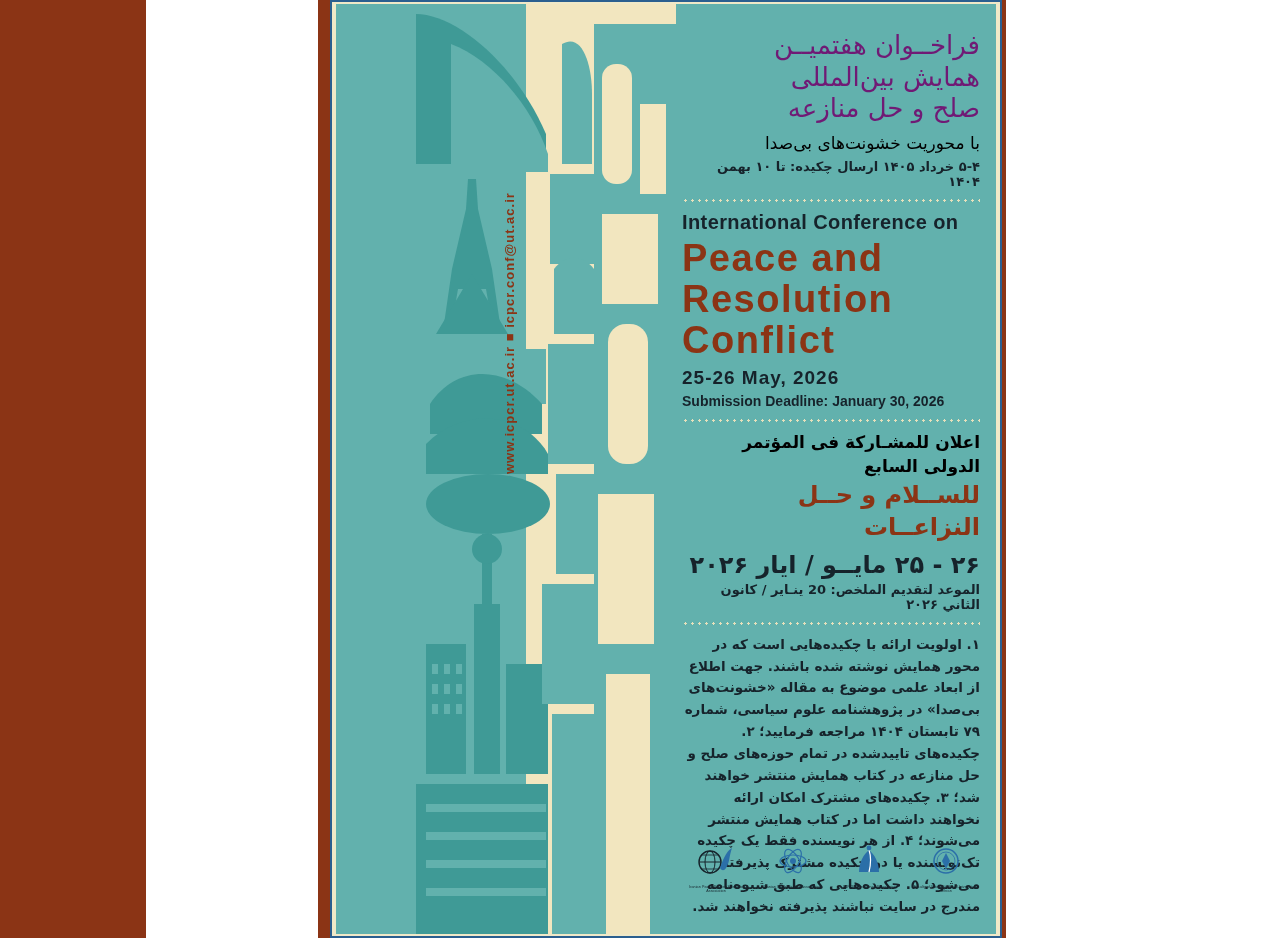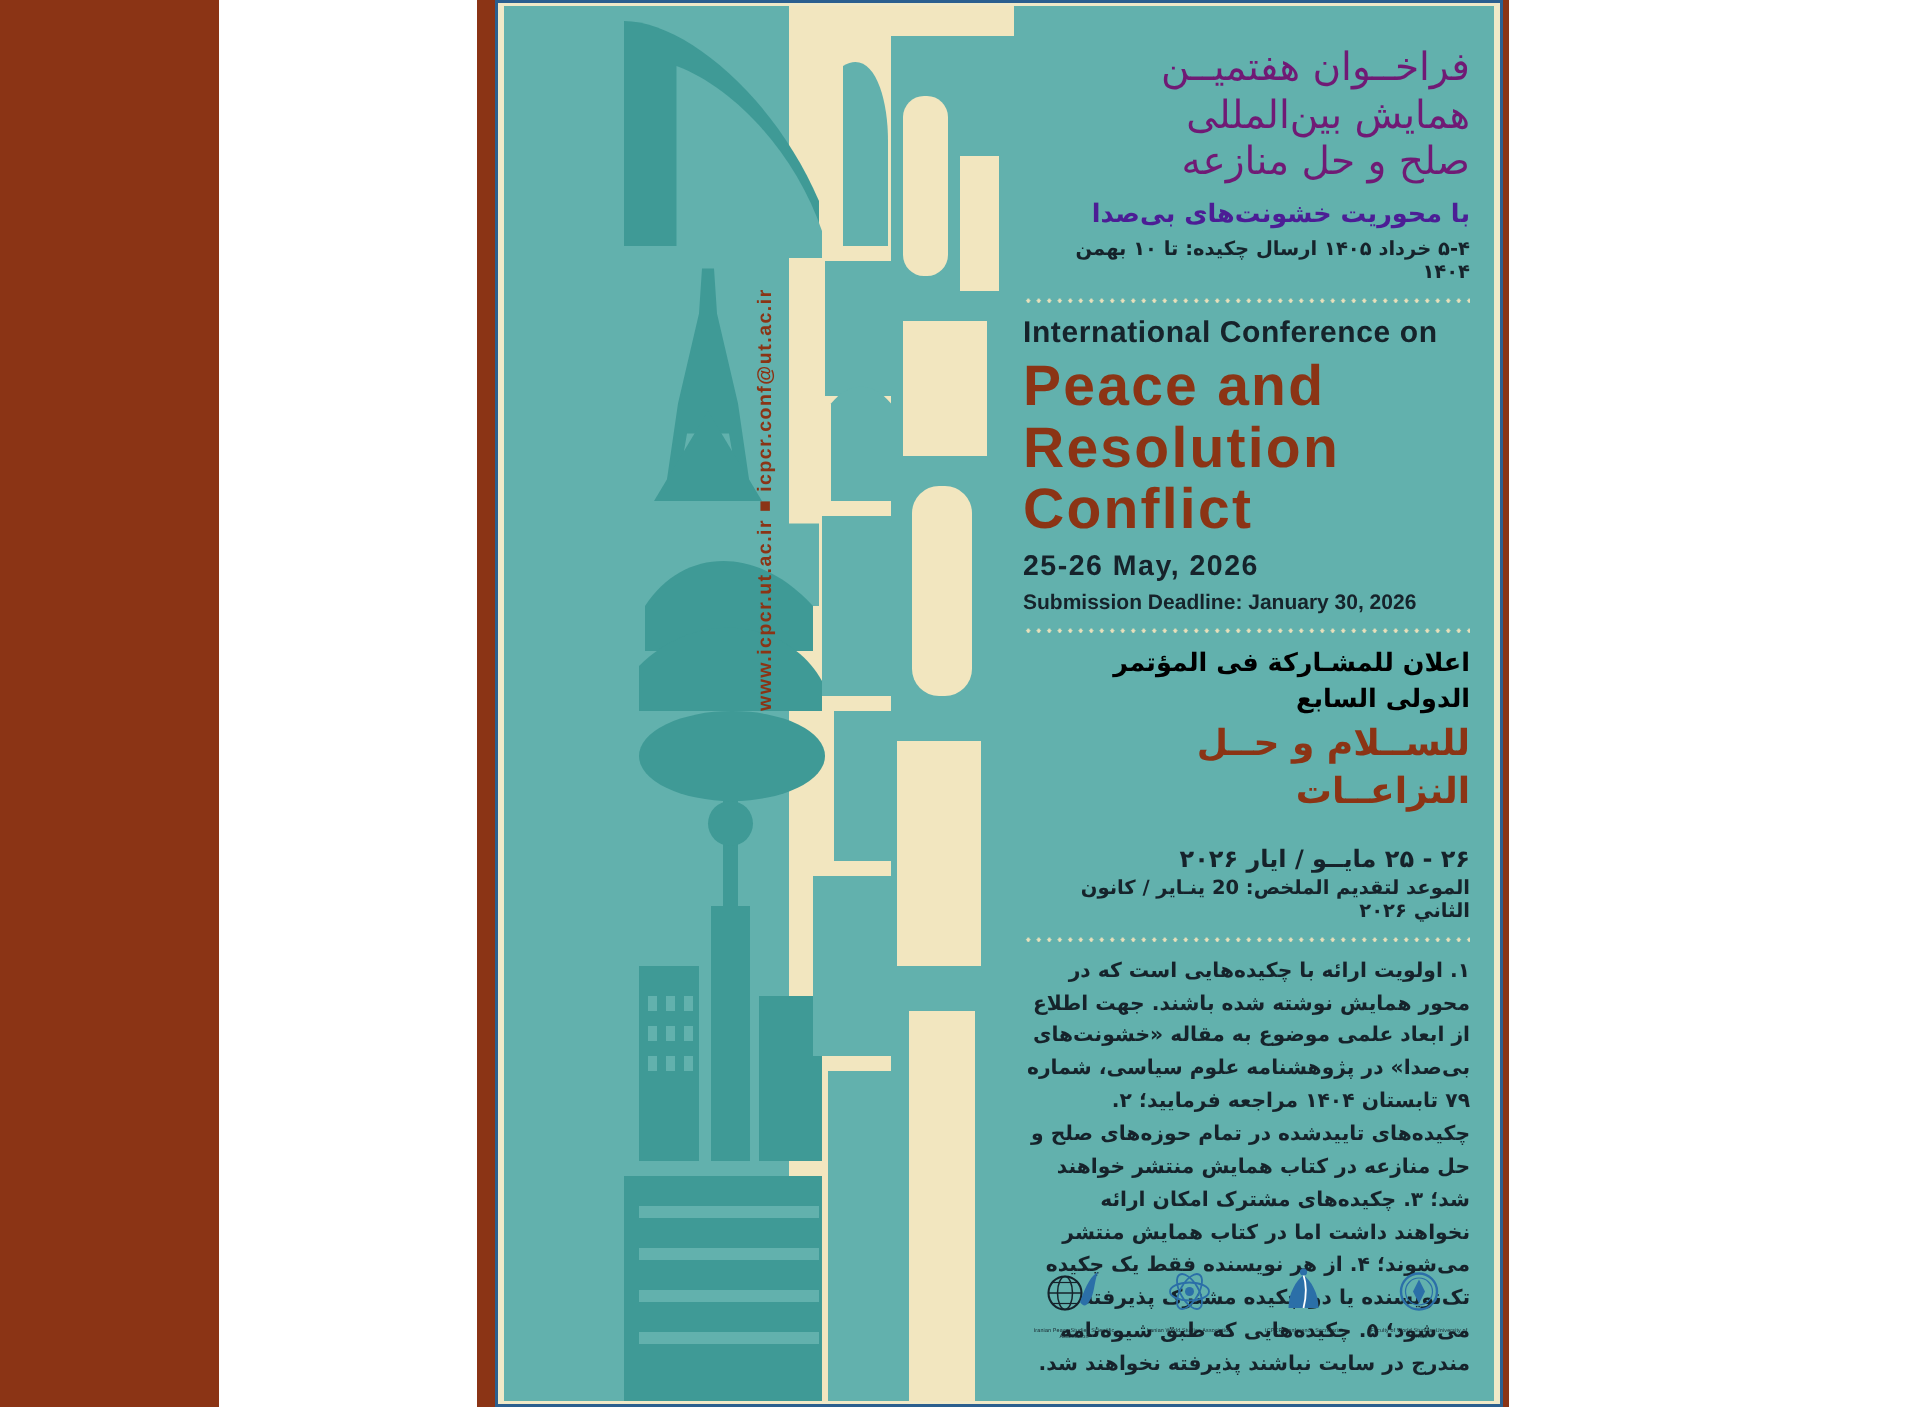--- a/index.html
+++ b/index.html
@@ -106,22 +106,22 @@
     font-weight: normal;
     line-height: 1.22;
     font-size: 26px;
     margin: 0;
   }
   .fa-title .l1 { display: block; letter-spacing: 1px; }
   .fa-title .l2 { display: block; }
   .fa-title .l3 { display: block; }
 
   .fa-sub {
-    color: #4c1d95;
-    font-weight: bold;
+    color: #000000;
+    font-weight: normal;
     font-size: 17px;
     margin-top: 7px;
     line-height: 1.3;
   }
   .fa-dates {
     color: #16232b;
     font-weight: bold;
     font-size: 13px;
     margin-top: 5px;
   }
@@ -187,23 +187,23 @@
     color: #8b3415;
     font-weight: bold;
     font-size: 24px;
     letter-spacing: 2px;
     line-height: 1.3;
     margin-top: 2px;
   }
   .ar-date {
     color: #16232b;
     font-weight: bold;
-    font-size: 16px;
+    font-size: 24px;
     letter-spacing: 2px;
-    margin-top: 20px;
+    margin-top: 8px;
   }
   .ar-deadline {
     color: #16232b;
     font-weight: bold;
     font-size: 13px;
     margin-top: 3px;
   }
 
   .notes {
     color: #16232b;

